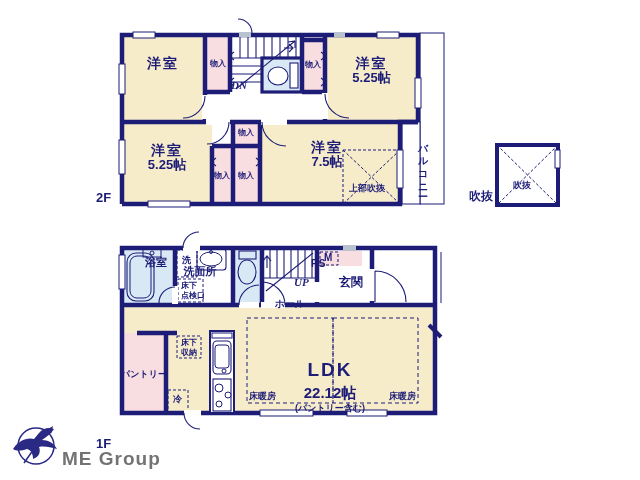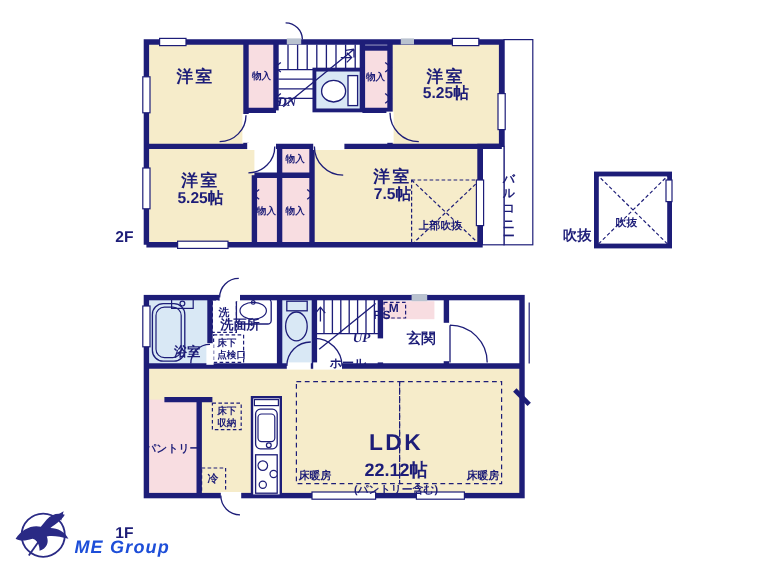--- a/index.html
+++ b/index.html
@@ -16,21 +16,21 @@
   .s11{font-size:11px;}
   .s12{font-size:12px;}
   .s13{font-size:13px;}
   .ital{font-family:"Liberation Serif",serif;font-style:italic;font-size:11px;}
   .two{line-height:9.5px;font-size:8px;}
   .two span{display:block;}
   .vert{writing-mode:vertical-rl;letter-spacing:2px;font-size:10px;}
   .ldkmain{display:block;font-size:19px;letter-spacing:2px;}
   .ldksize{display:block;font-size:15px;margin-top:3px;}
   .ldknote{display:block;font-size:9px;font-weight:bold;margin-top:2px;}
-  .brand{color:#1d4ed8;font-size:15px;font-weight:bold;letter-spacing:1px;font-style:italic;}
+  .brand{color:#737373;font-size:19px;font-weight:bold;letter-spacing:1px;}
 </style>
 </head>
 <body>
 
 <div class="canvas">
 
 <svg width="640" height="480" viewBox="0 0 640 480">
 
   <g>
 
@@ -254,21 +254,21 @@
 <div class="lbl sm ctr" style="left:234px;top:128px;width:24px;">物入</div>
 <div class="lbl sm ctr" style="left:210px;top:171px;width:24px;">物入</div>
 <div class="lbl sm ctr" style="left:234px;top:171px;width:24px;">物入</div>
 <div class="lbl ital" style="left:231px;top:79px;">DN</div>
 <div class="lbl vert" style="left:417px;top:137px;">バルコニー</div>
 <div class="lbl s9" style="left:349px;top:183px;">上部吹抜</div>
 <div class="lbl s12" style="left:469px;top:190px;">吹抜</div>
 <div class="lbl s9" style="left:513px;top:180px;">吹抜</div>
 <div class="lbl s13" style="left:96px;top:191px;">2F</div>
 
-<div class="lbl s11 ctr" style="left:133px;top:288px;width:46px;">浴室</div>
+<div class="lbl s11 ctr" style="left:133px;top:256px;width:46px;">浴室</div>
 <div class="lbl s9" style="left:182px;top:255px;">洗</div>
 <div class="lbl s11 ctr" style="left:177px;top:265px;width:46px;">洗面所</div>
 <div class="lbl two" style="left:181px;top:281px;">
   <span>床下</span>
   <span>点検口</span>
 </div>
 <div class="lbl s10" style="left:311px;top:234px;letter-spacing:1px;margin-top:24px;">PS</div>
 <div class="lbl s10" style="left:324px;top:252px;">M</div>
 <div class="lbl ital" style="left:294px;top:276px;">UP</div>
 <div class="lbl s10 ctr" style="left:269px;top:298px;width:42px;font-family:Liberation Serif, serif;">ホール</div>

